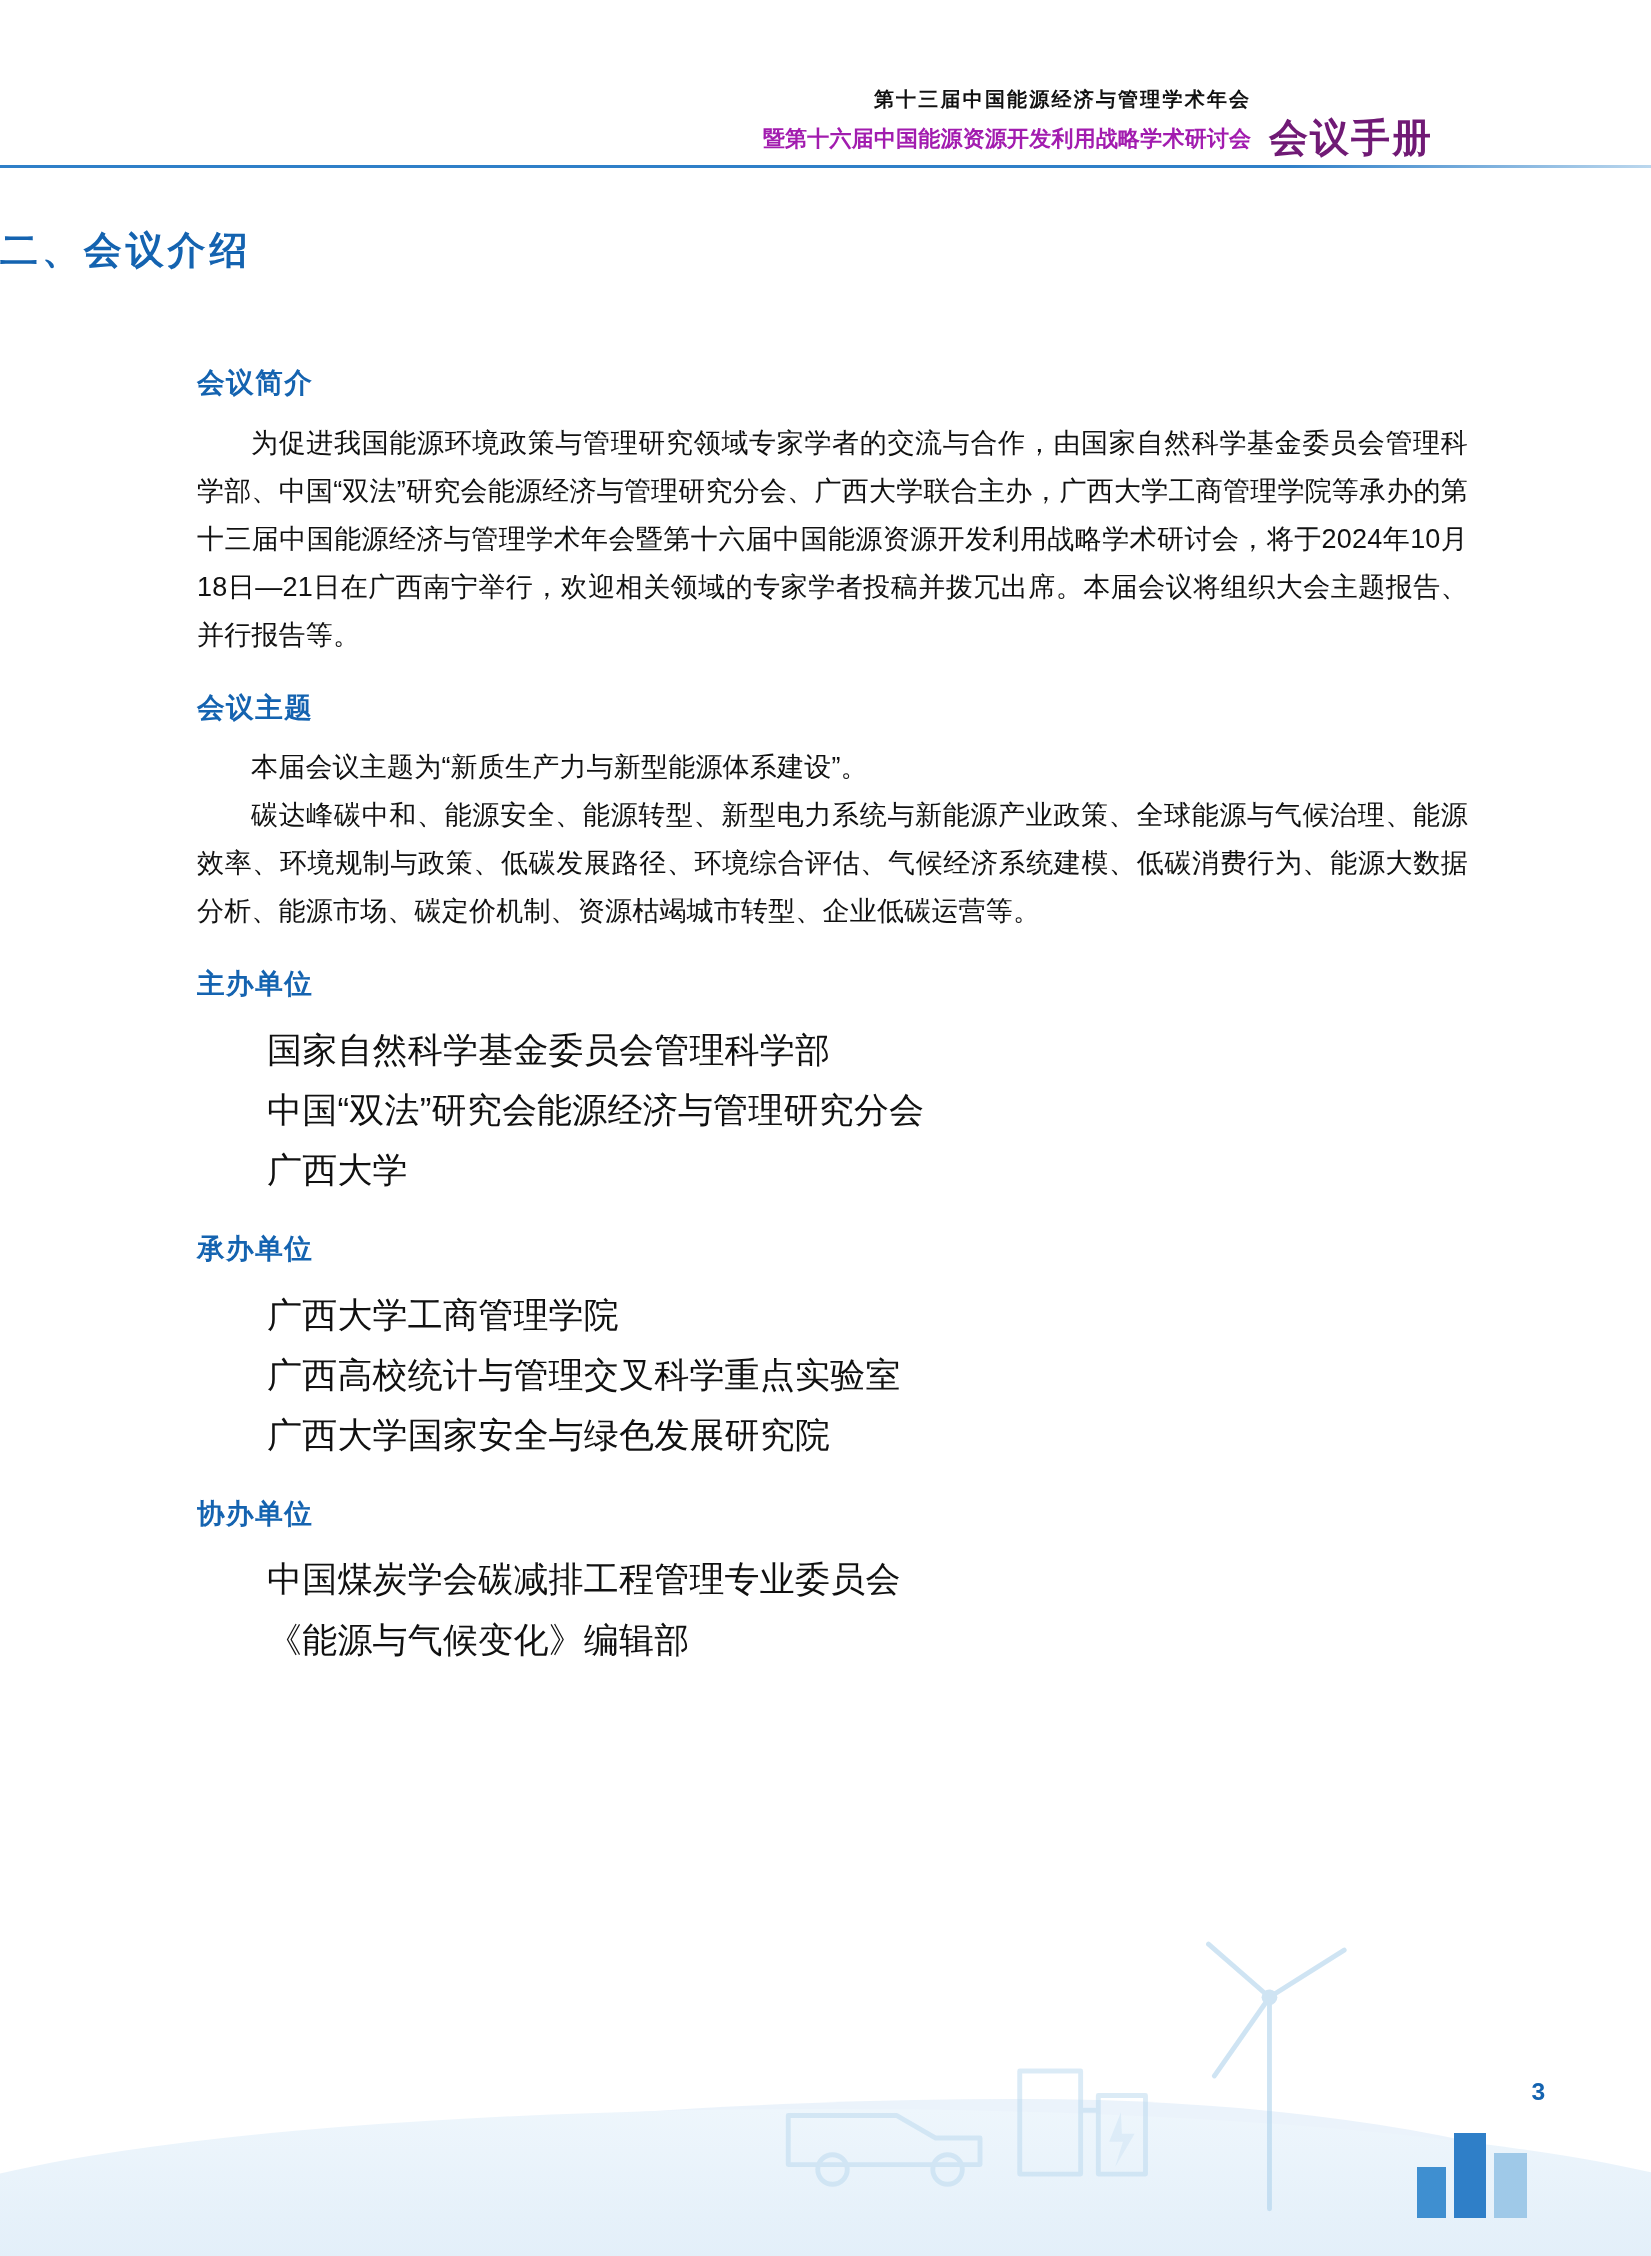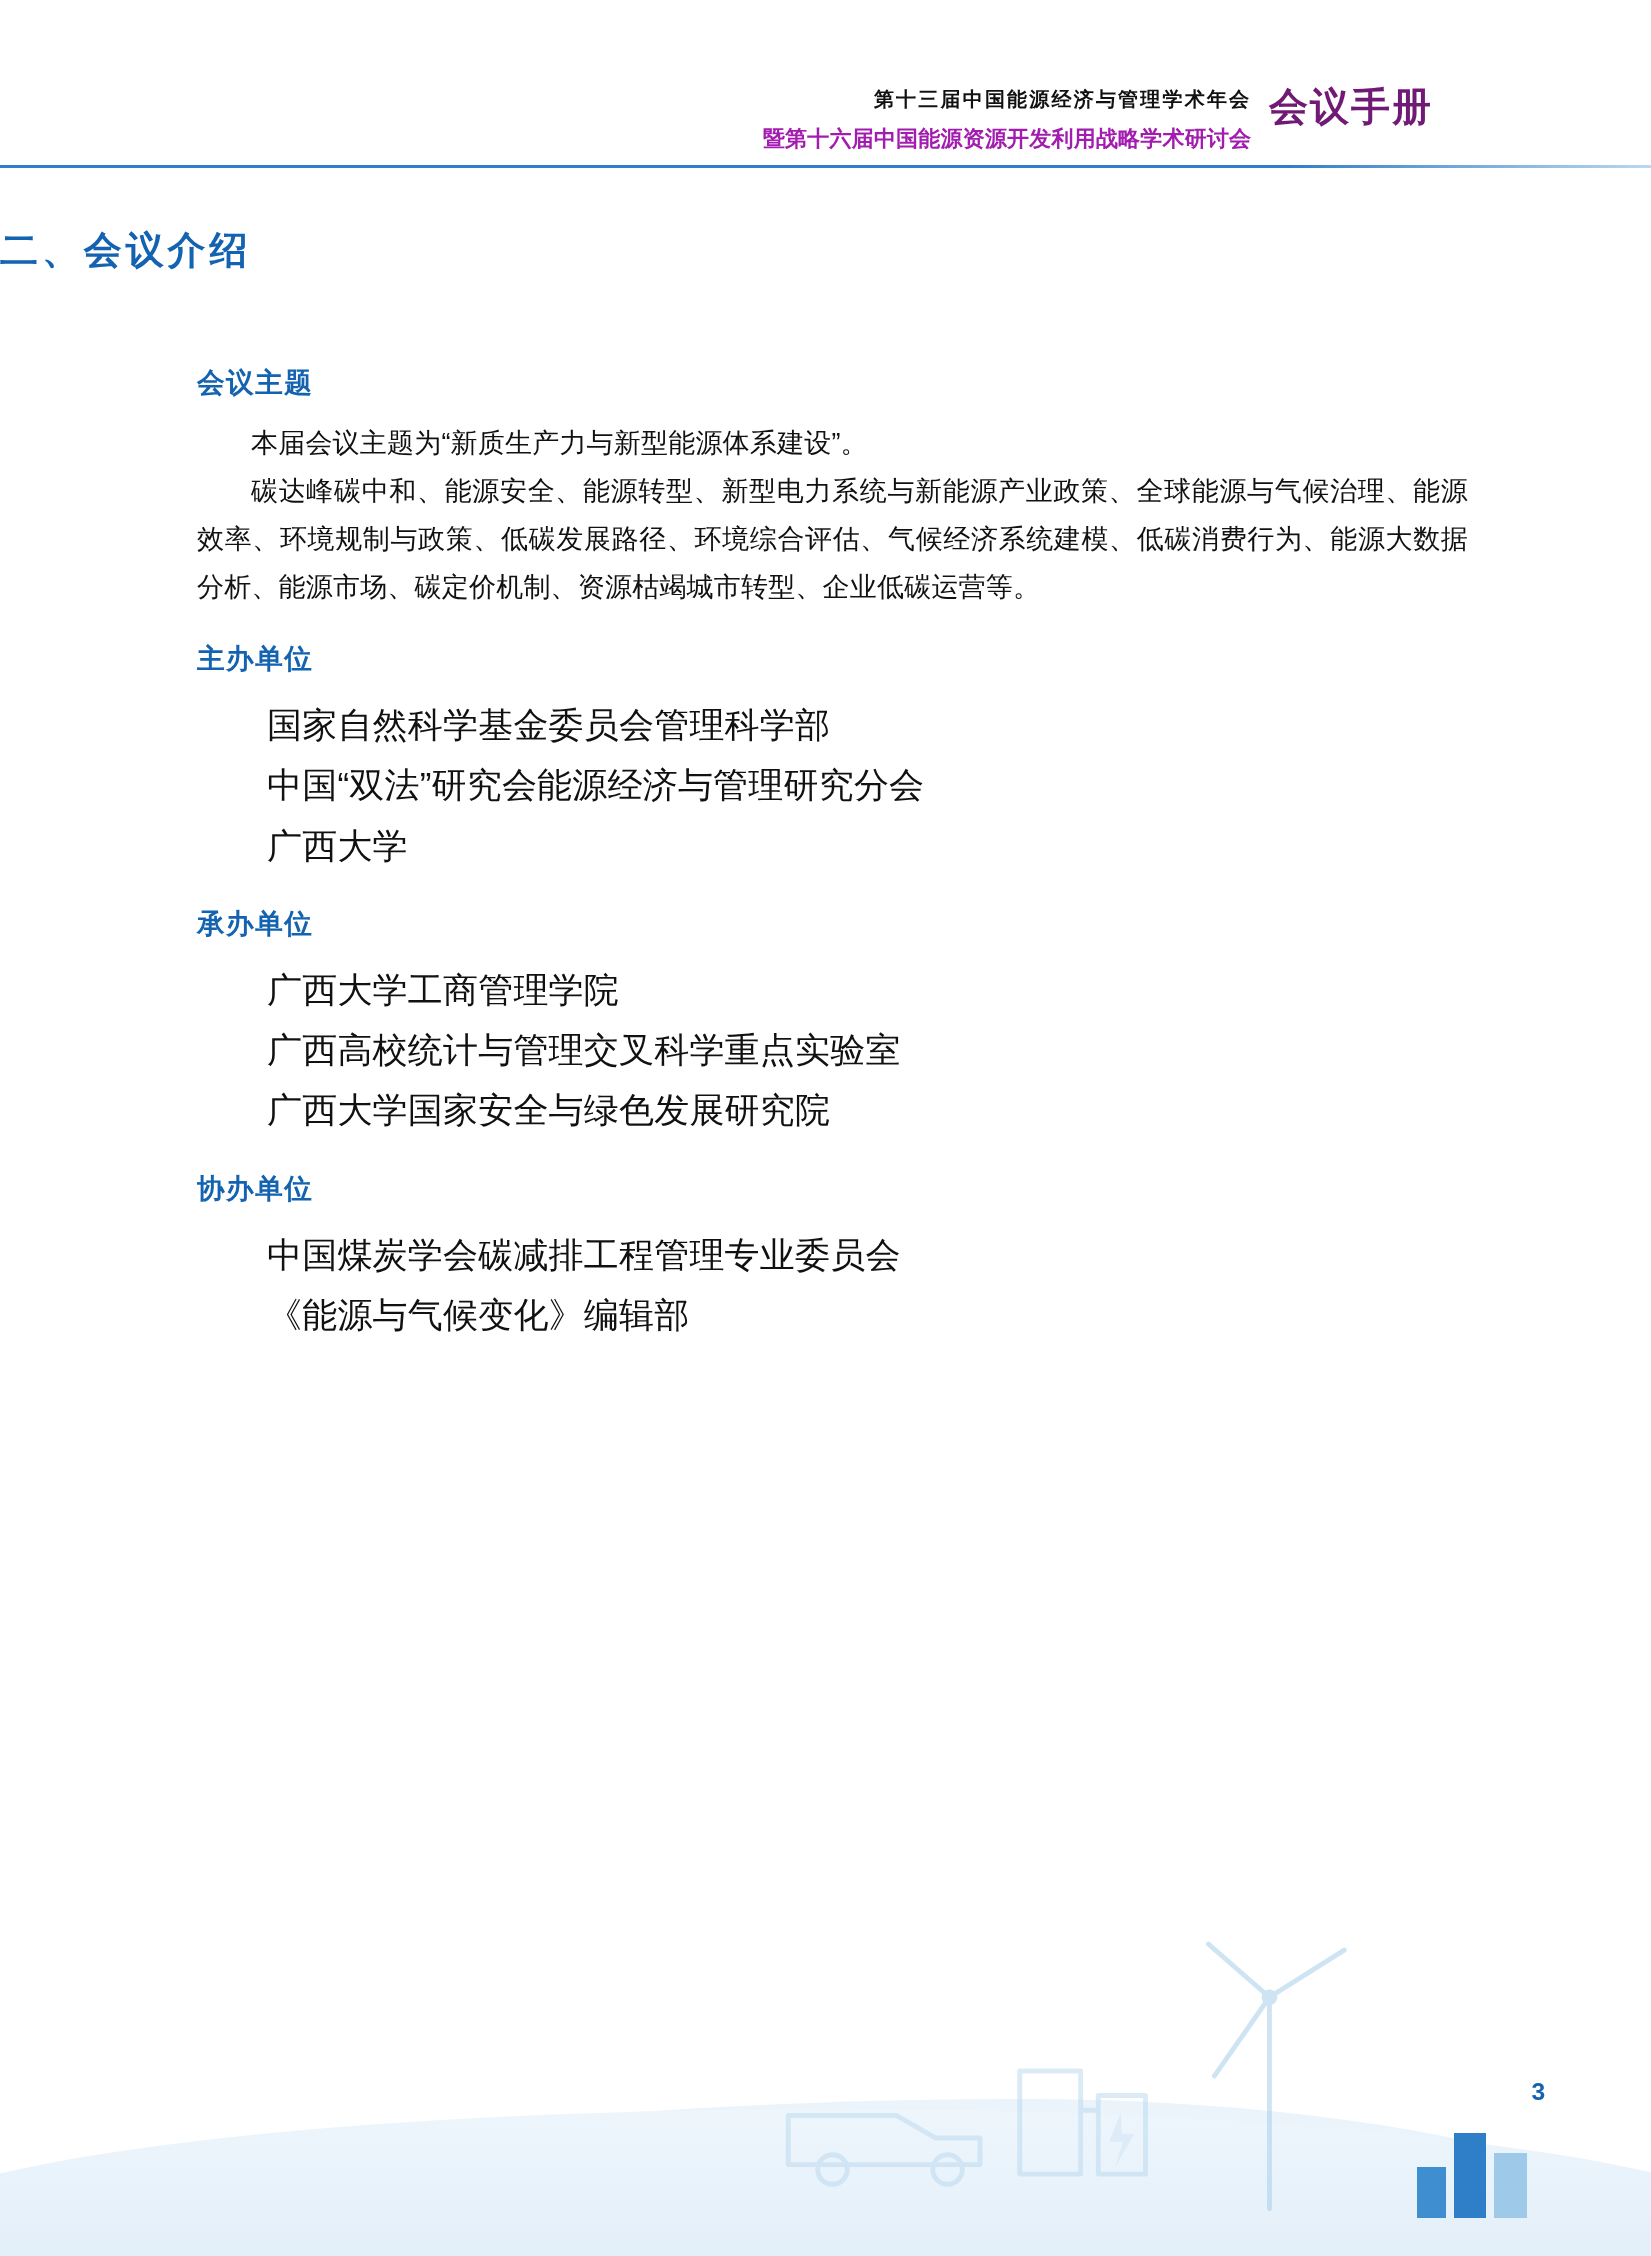--- a/index.html
+++ b/index.html
@@ -26,21 +26,21 @@
     top: 85px;
     left: 0;
     right: 0;
     height: 79px;
   }
   .header-inner {
     position: absolute;
     right: 219px;
     top: 0;
     display: flex;
-    align-items: flex-start;
+    align-items: flex-end;
     gap: 17.7px;
   }
   .header-lines {
     text-align: right;
     color: #0a0a0a;
     line-height: 1.45;
   }
   .header-line1 {
     font-size: 20px;
     letter-spacing: 2.2px;
@@ -208,20 +208,24 @@
       </div>
       <div class="header-title">会议手册</div>
     </div>
   </div>
   <div class="header-rule"></div>
 
   <div class="main-title">二、会议介绍</div>
 
   <div class="content">
 
+    <div class="sec">
+      <div class="sec-head">会议简介</div>
+      <div class="para indent">为促进我国能源环境政策与管理研究领域专家学者的交流与合作，由国家自然科学基金委员会管理科学部、中国“双法”研究会能源经济与管理研究分会、广西大学联合主办，广西大学工商管理学院等承办的第十三届中国能源经济与管理学术年会暨第十六届中国能源资源开发利用战略学术研讨会，将于2024年10月18日—21日在广西南宁举行，欢迎相关领域的专家学者投稿并拨冗出席。本届会议将组织大会主题报告、并行报告等。</div>
+    </div>
 
     <div class="sec">
       <div class="sec-head">会议主题</div>
       <div class="para indent">本届会议主题为“新质生产力与新型能源体系建设”。</div>
       <div class="para indent">碳达峰碳中和、能源安全、能源转型、新型电力系统与新能源产业政策、全球能源与气候治理、能源效率、环境规制与政策、低碳发展路径、环境综合评估、气候经济系统建模、低碳消费行为、能源大数据分析、能源市场、碳定价机制、资源枯竭城市转型、企业低碳运营等。</div>
     </div>
 
     <div class="sec">
       <div class="sec-head">主办单位</div>
       <div class="list-line">国家自然科学基金委员会管理科学部</div>

